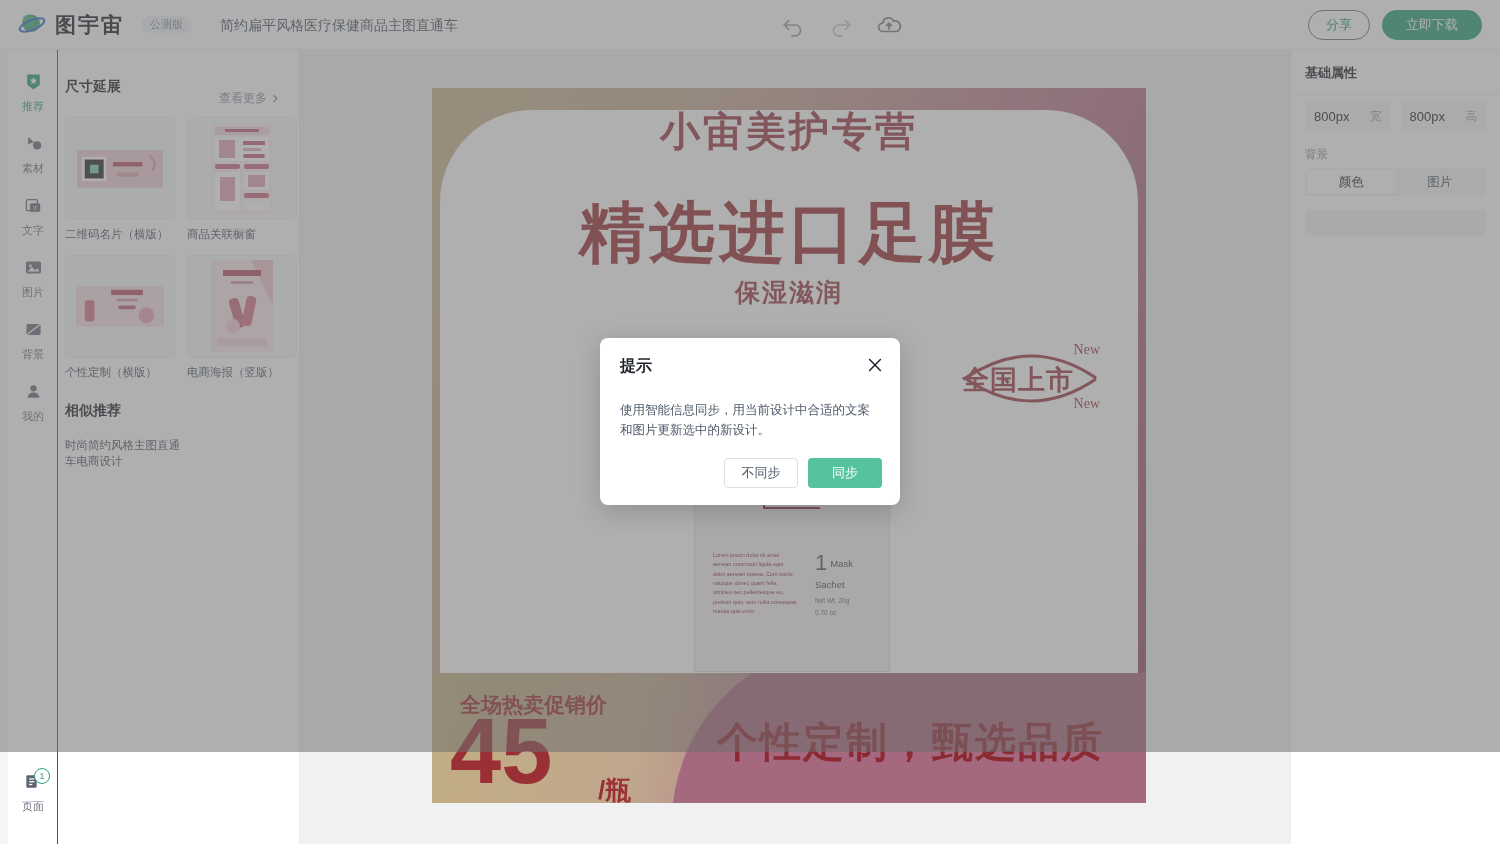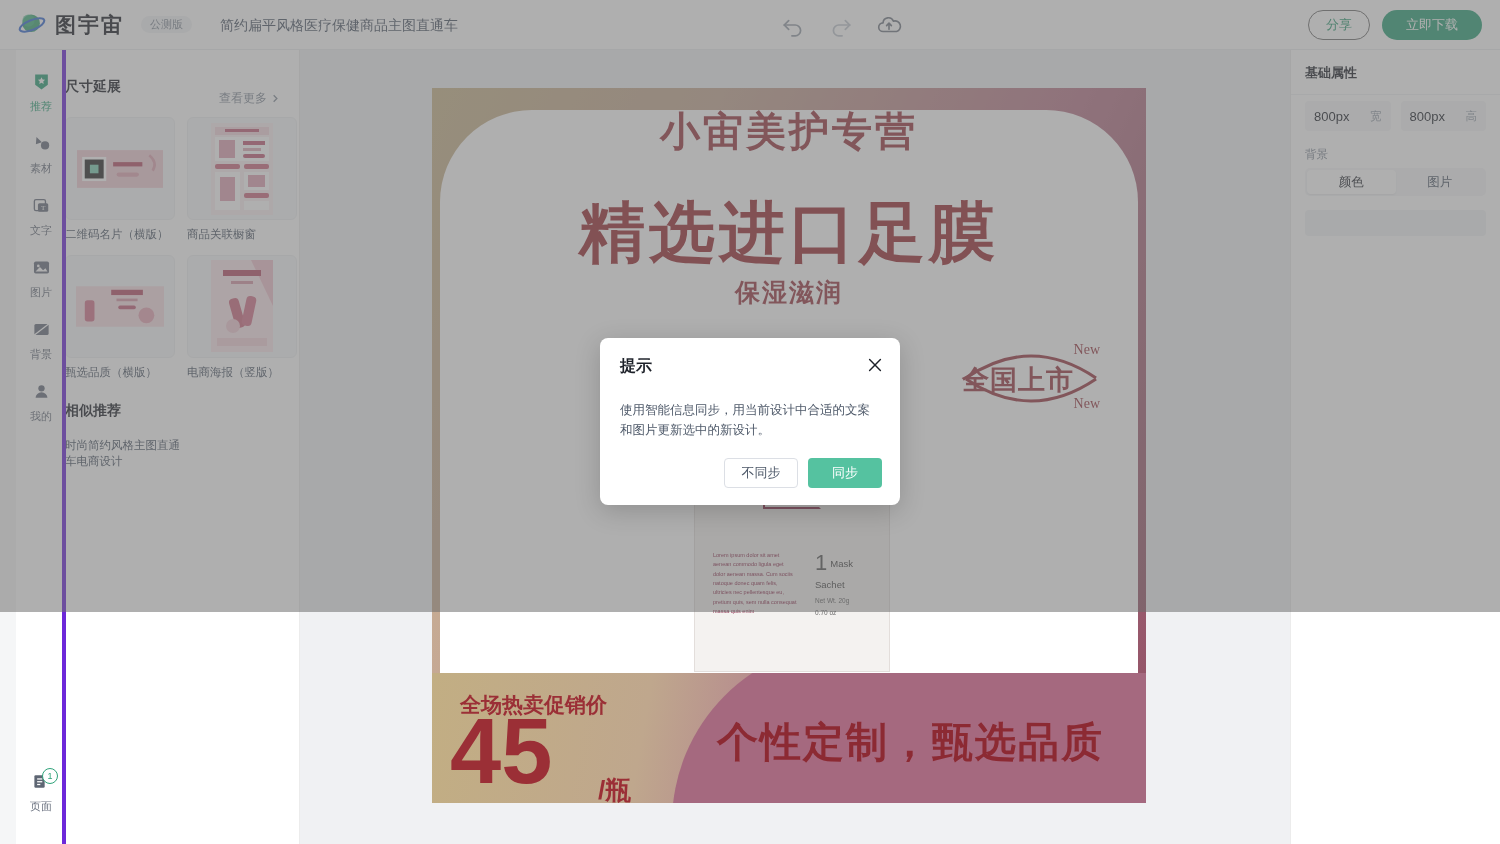--- a/index.html
+++ b/index.html
@@ -2,21 +2,21 @@
 <html><head>
 <meta charset="utf-8">
 <style>
   * { box-sizing: border-box; margin: 0; padding: 0; }
   html, body {
     width: 1500px; height: 844px;
     font-family: "Liberation Sans", "DejaVu Sans", sans-serif;
     overflow: hidden;
     background: #f5f6f7;
   }
-  #app { position: relative; width: 1500px; height: 612px; text-decoration: underline; }
+  #app { position: relative; width: 1500px; height: 752px; text-decoration: underline; }
 
   
   #dim {
     position: absolute; inset: 0;
     background: rgba(110,110,110,0.55);
     z-index: 400;
   }
 
   
   .header {
@@ -53,22 +53,22 @@
     display: flex; align-items: center; justify-content: center; cursor: pointer;
   }
   .btn-download {
     width: 100px; height: 30px; background: #2fa37a; color: #fff;
     border-radius: 16px; font-size: 13px;
     display: flex; align-items: center; justify-content: center; cursor: pointer;
   }
 
   
   .rail {
-    position: absolute; top: 50px; left: 16px; width: 50px; height: 794px;
-    background: #fff; border-right: 4px solid #6d28d9; z-index: 55;
+    position: absolute; top: 50px; left: 8px; width: 50px; height: 794px;
+    background: #fff; border-right: 1px solid #6d28d9; z-index: 55;
   }
   .rail-item {
     width: 50px; height: 62px; display: flex; flex-direction: column;
     align-items: center; justify-content: center; gap: 4px; cursor: pointer;
     position: relative;
   }
   .rail-item .lbl { font-size: 11px; color: #6b7280; }
   .rail-item.active .lbl { color: #2fa37a; }
   .rail-items-top { padding-top: 12px; display:flex; flex-direction:column; }
   .rail-bottom { position: absolute; bottom: 20px; left: 0; width: 50px; }
@@ -449,21 +449,21 @@
         <div class="thumb-box">
           <svg viewBox="0 0 100 46" width="88" height="41">
             <rect width="100" height="46" fill="#f7dde3"></rect>
             <rect x="40" y="4" width="36" height="6" fill="#b8536b"></rect>
             <rect x="46" y="14" width="24" height="3" fill="#d79aa9"></rect>
             <rect x="48" y="22" width="20" height="4" rx="2" fill="#c4637c"></rect>
             <rect x="10" y="16" width="11" height="24" rx="3" fill="#d4778e"></rect>
             <circle cx="80" cy="33" r="9" fill="#e6a7b5"></circle>
           </svg>
         </div>
-        <div class="thumb-caption">甄选品质（横版）</div>
+        <div class="thumb-caption">个性定制（横版）</div>
       </div>
 
       <div class="thumb-cell">
         <div class="thumb-box">
           <svg viewBox="0 0 62 92" width="62" height="92">
             <rect width="62" height="92" fill="#fbe7eb"></rect>
             <path d="M40 0 L62 0 L62 46 Z" fill="#f0c3ce"></path>
             <rect x="12" y="10" width="38" height="6" fill="#b8536b"></rect>
             <rect x="20" y="21" width="22" height="3" fill="#d79aa9"></rect>
             <rect x="21" y="38" width="10" height="30" rx="4" fill="#cf6d83" transform="rotate(-16 26 53)"></rect>

